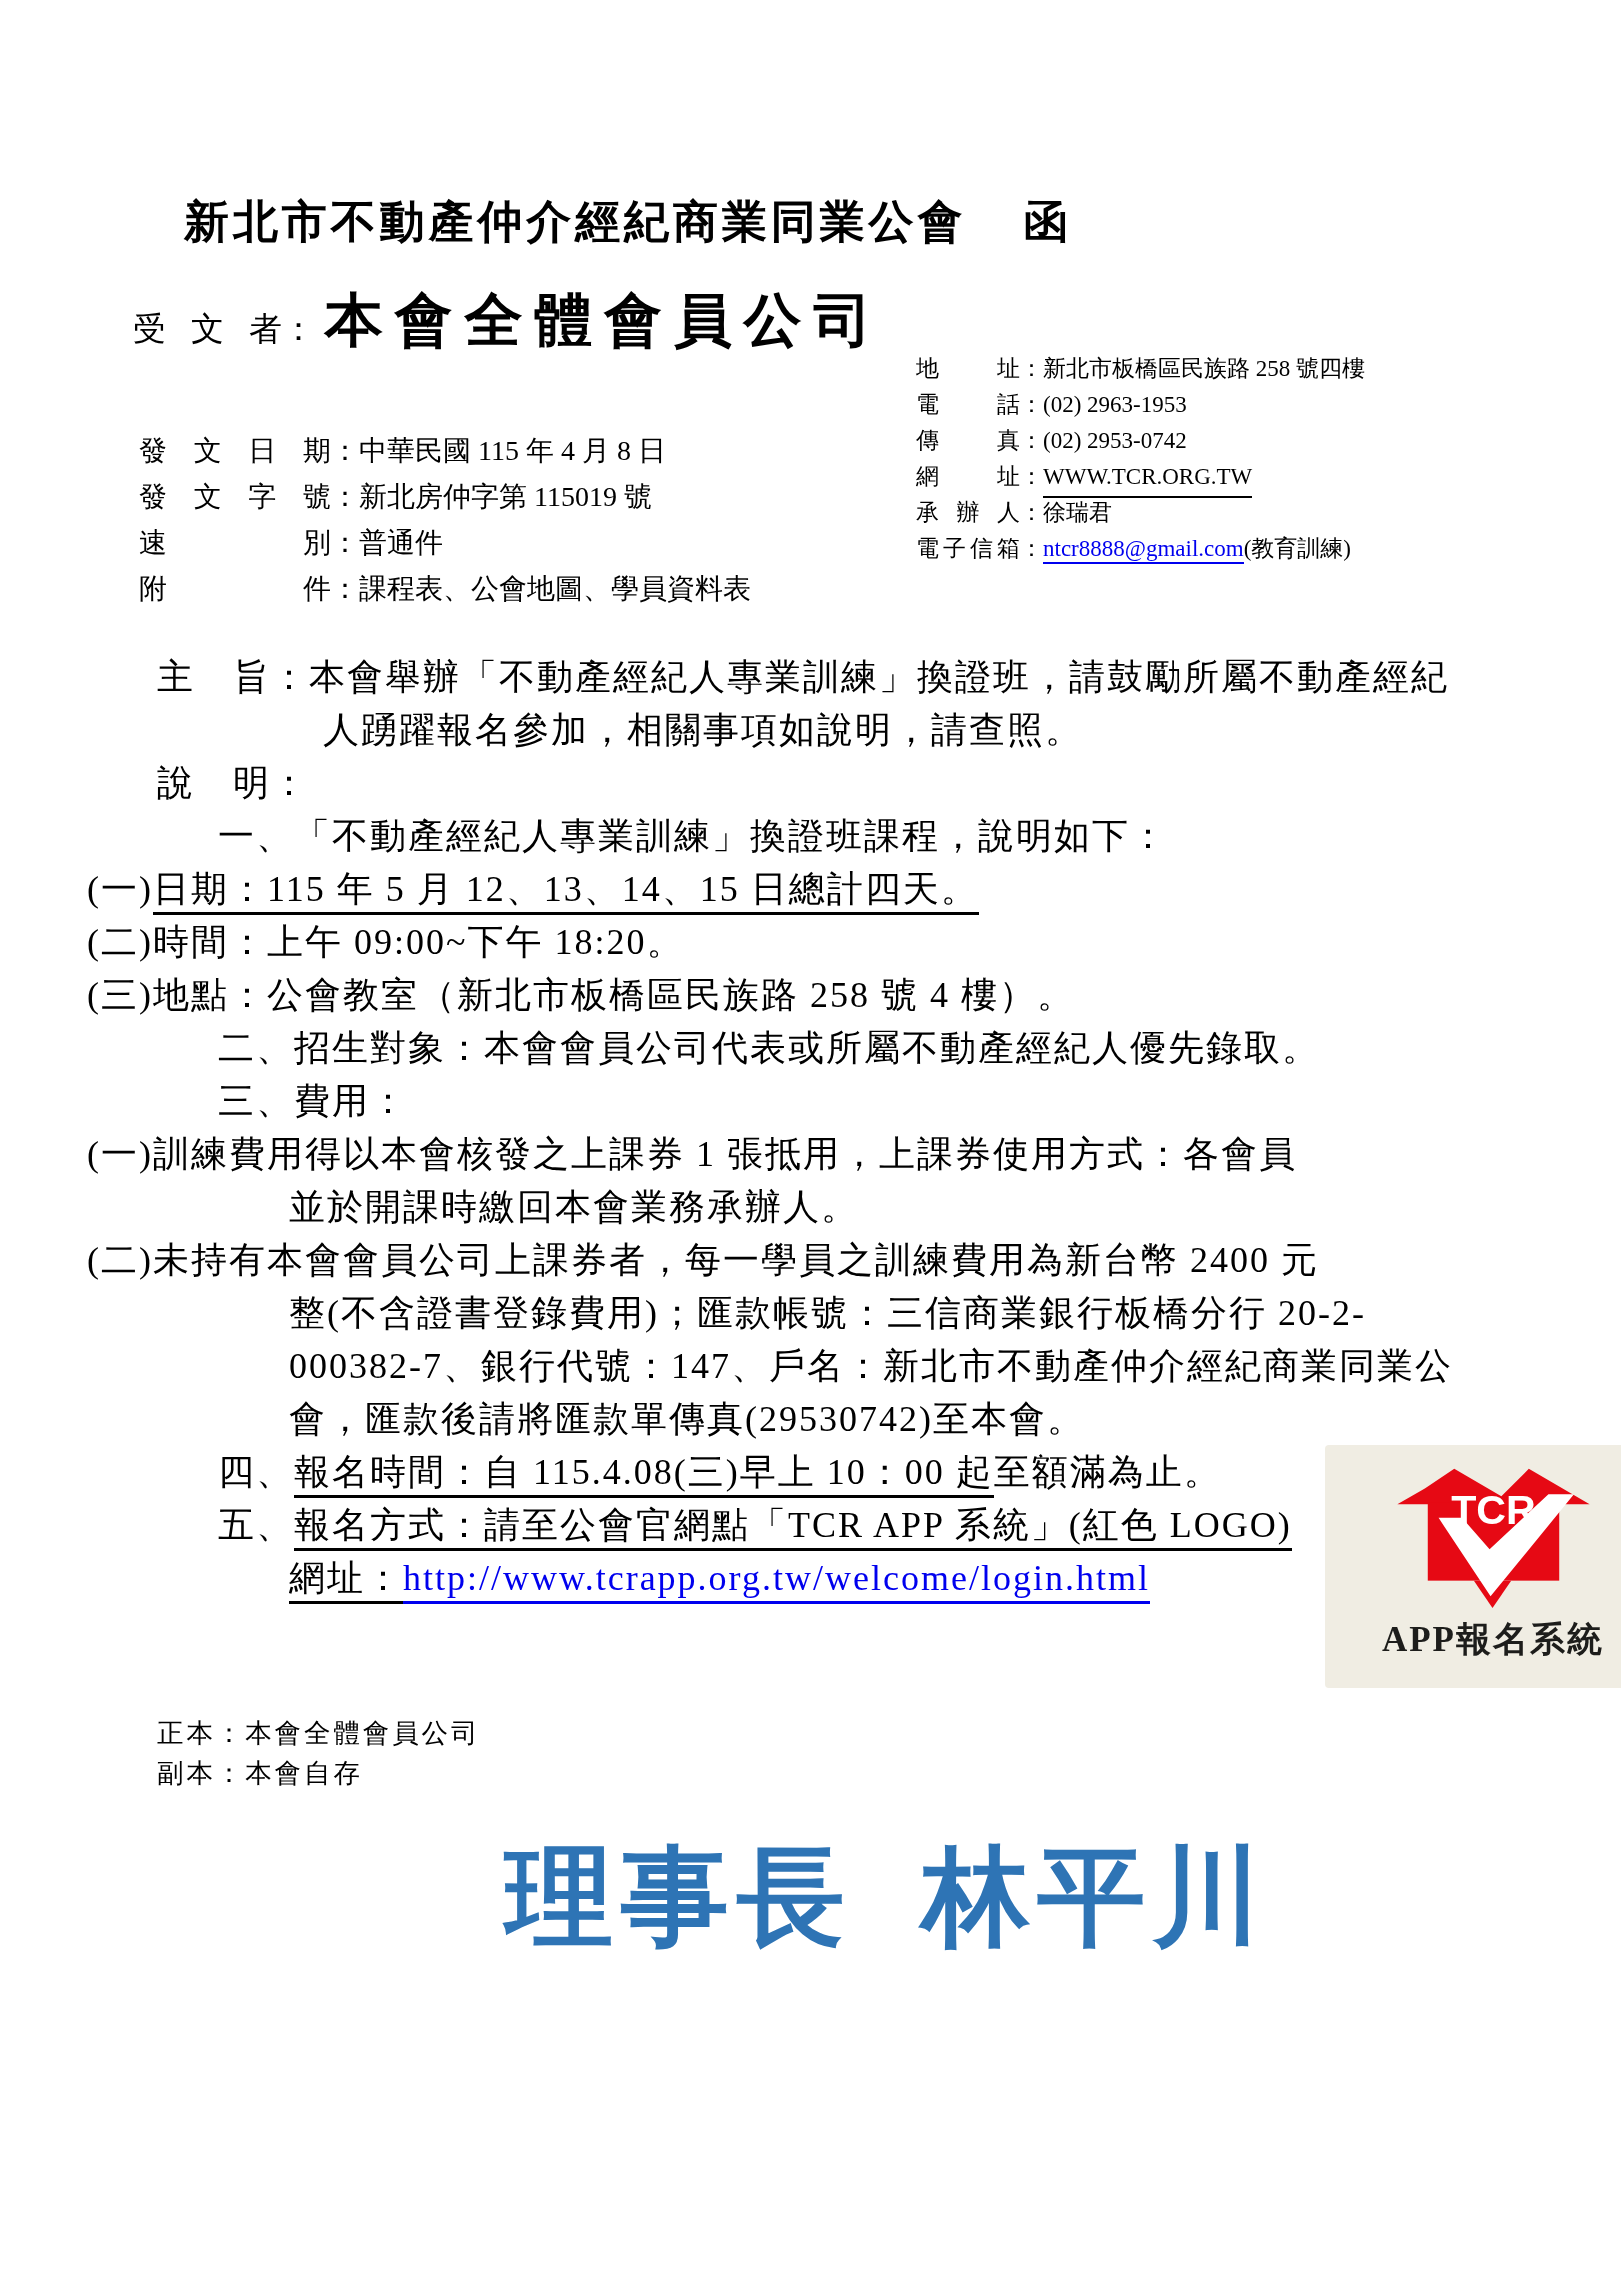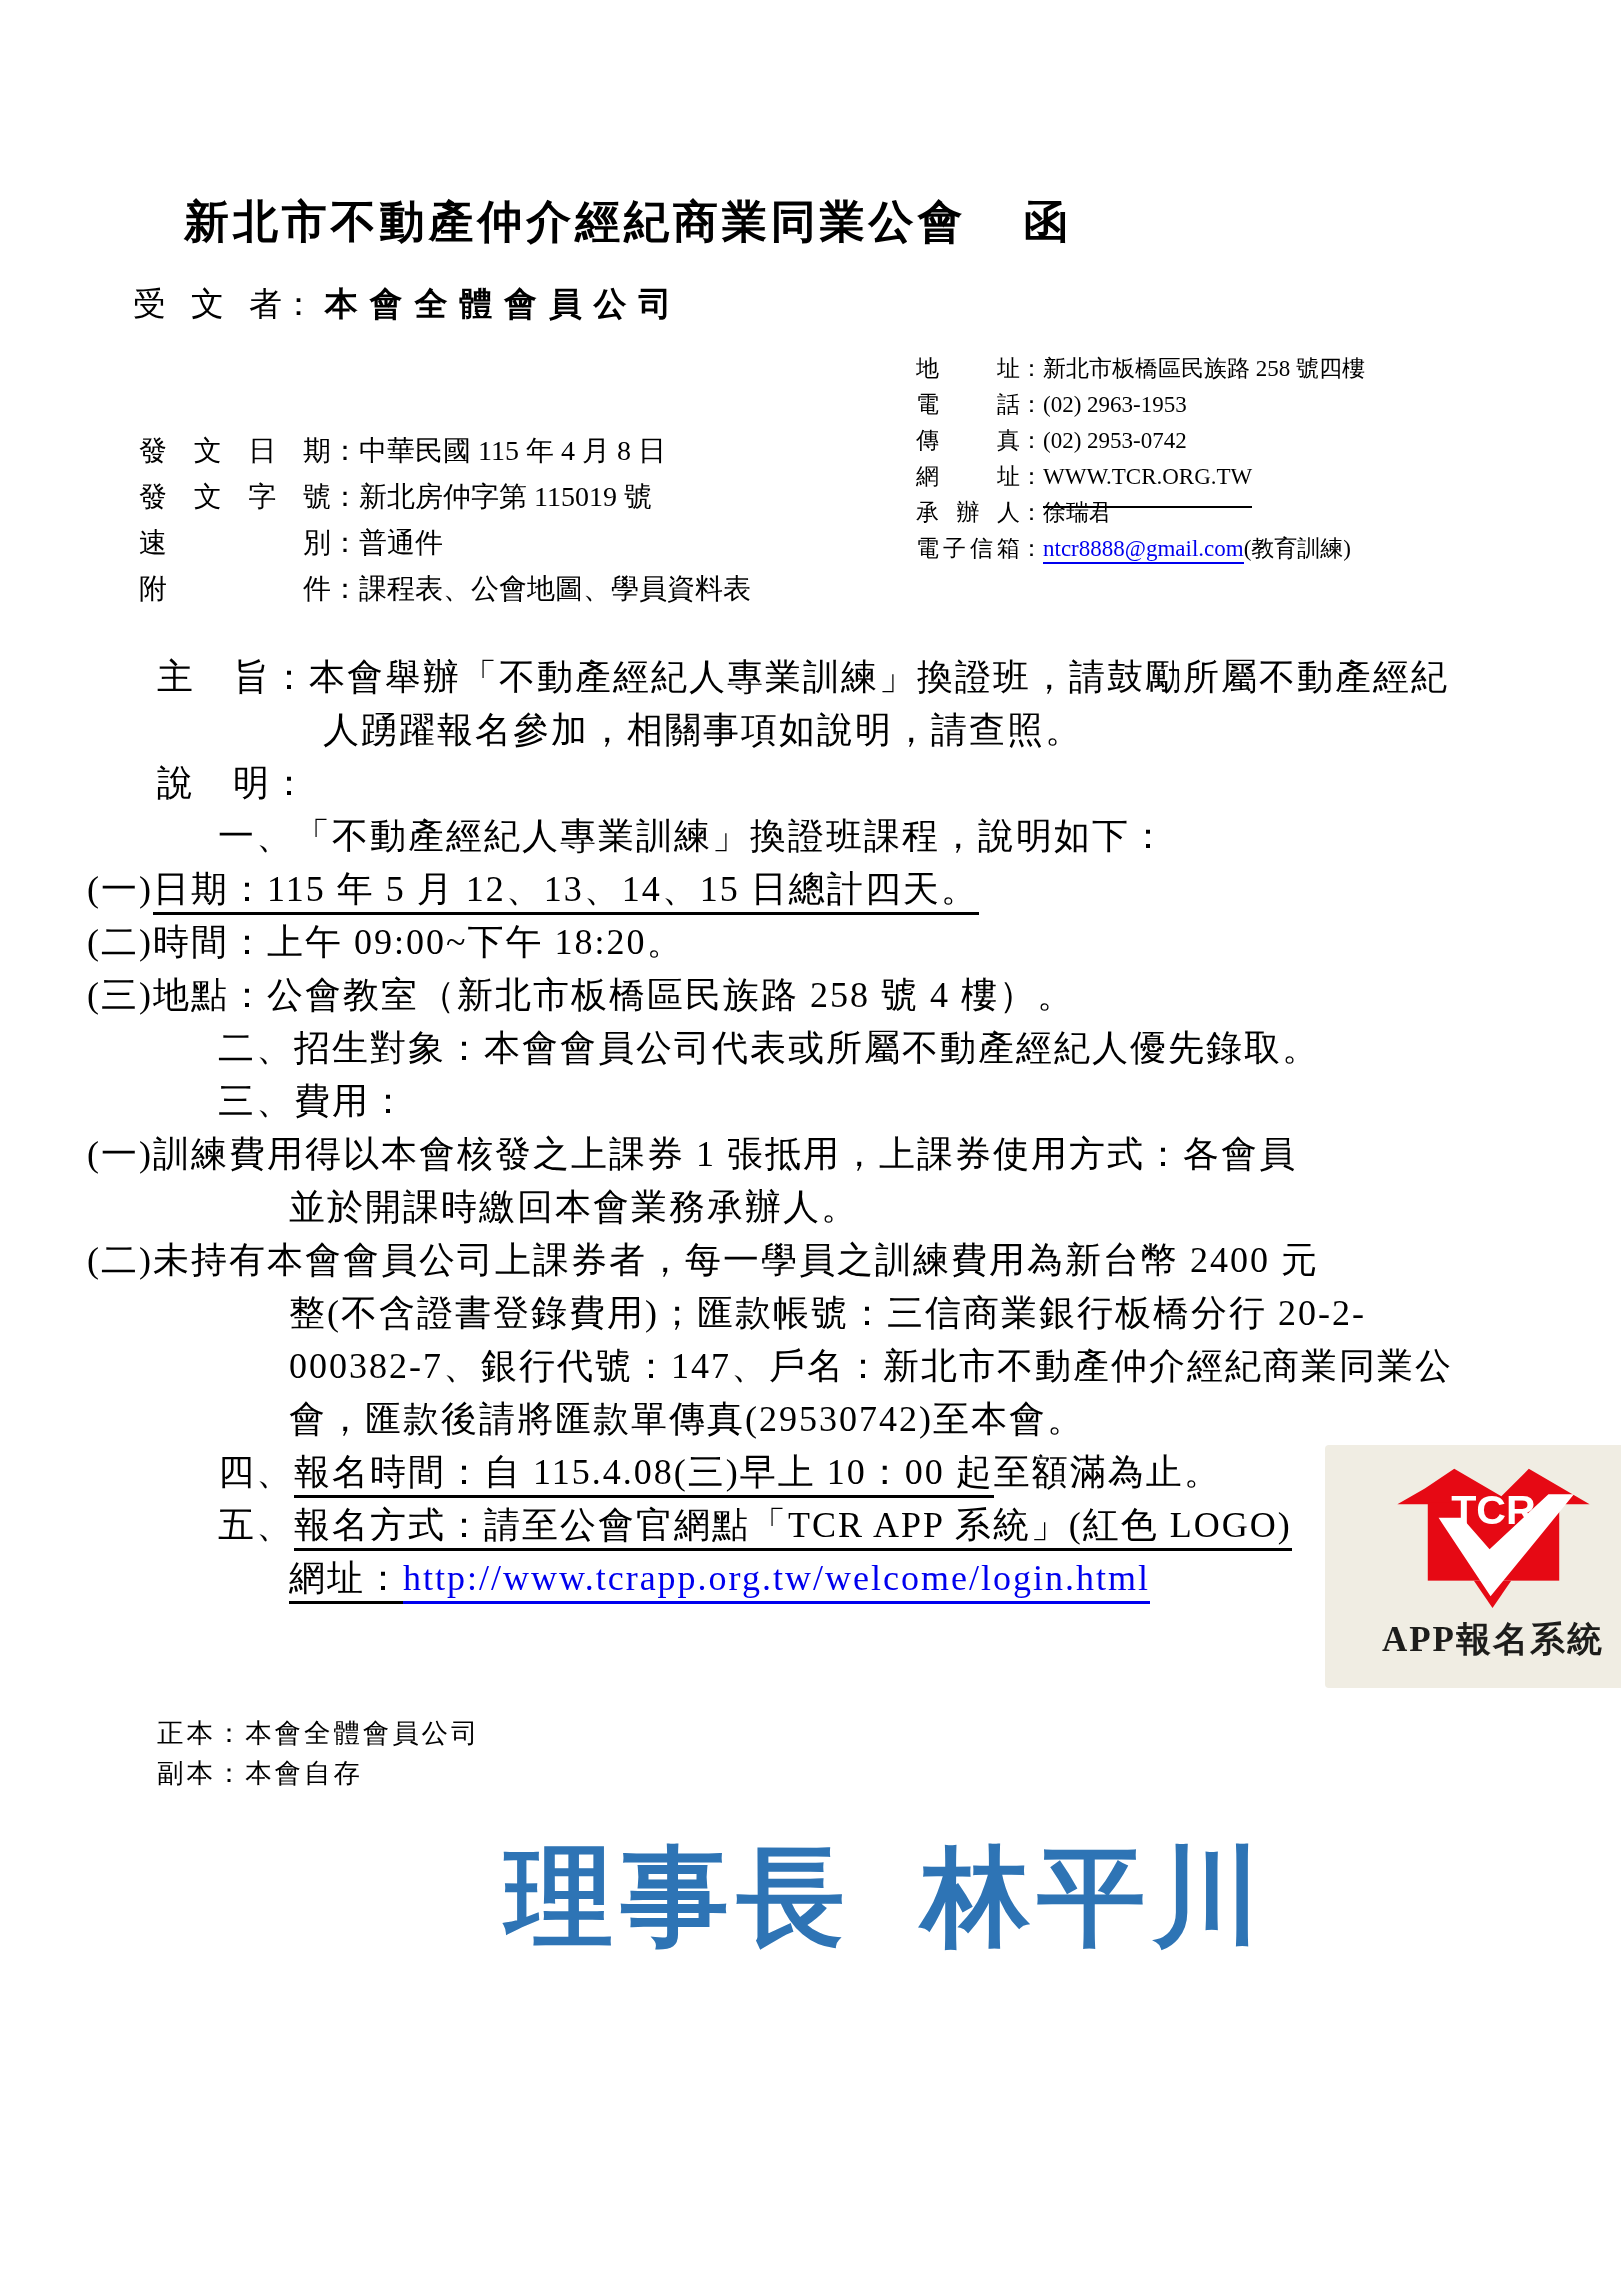--- a/index.html
+++ b/index.html
@@ -15,28 +15,28 @@
   
   .doc-title{
     position:absolute;left:184px;top:192px;
     font-size:45px;font-weight:bold;letter-spacing:3.9px;white-space:nowrap;
   }
   .title-suffix{margin-left:57px;}
   
   .recipient{position:absolute;left:133px;top:282px;white-space:nowrap;}
   .recipient-label{display:inline-block;width:149px;font-size:33px;text-align:justify;text-align-last:justify;vertical-align:baseline;}
   .recipient-colon{font-size:33px;}
-  .recipient-value{font-size:33px;font-weight:bold;letter-spacing:11.8px;margin-left:9.8px;}
+  .recipient-value{font-size:58px;font-weight:bold;letter-spacing:11.8px;margin-left:9.8px;}
   
   .meta-left{position:absolute;left:139px;top:400px;font-size:28px;line-height:46px;white-space:nowrap;margin-top:28px;}
   .meta-label{display:inline-block;width:192px;text-align:justify;text-align-last:justify;}
   
   .contact-right{position:absolute;left:916px;top:351px;font-size:23px;line-height:36px;white-space:nowrap;}
   .contact-label{display:inline-block;width:104px;text-align:justify;text-align-last:justify;}
-  .u-black{border-bottom:2.5px solid #000;padding-bottom:17px;}
+  .u-black{border-bottom:2.5px solid #000;padding-bottom:7px;}
   .link{color:var(--link-blue,#0000ee);border-bottom:2.5px solid currentColor;padding-bottom:1px;}
   
   .body-lines{position:absolute;left:0;top:651px;width:1621px;font-size:36px;line-height:53px;letter-spacing:2px;white-space:nowrap;}
   .bl{height:53px;}
   .l0{padding-left:157px;}
   .l1{padding-left:323px;}
   .l2{padding-left:218px;}
   .l3{padding-left:87px;}
   .l4{padding-left:289px;}
   .u-seg{border-bottom:3.4px solid #000;padding-bottom:2.9px;}

